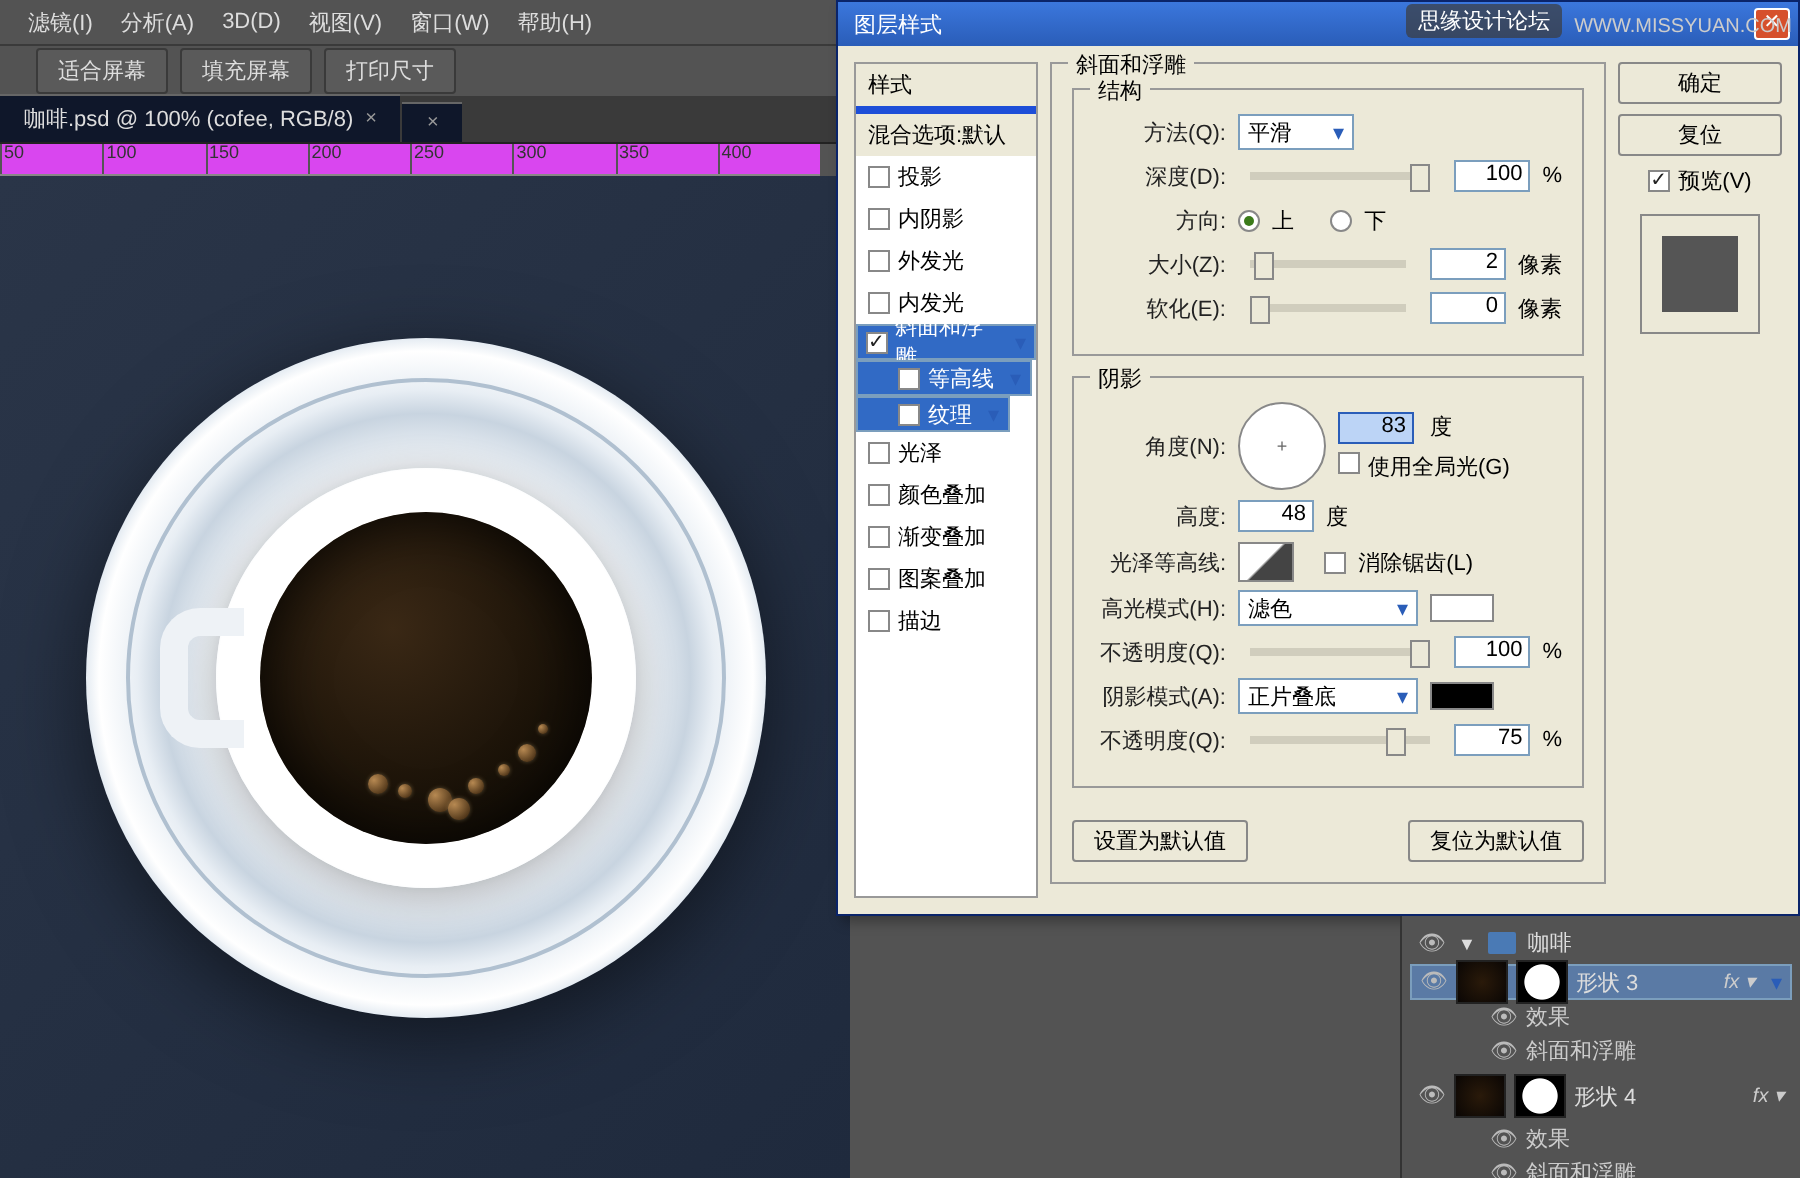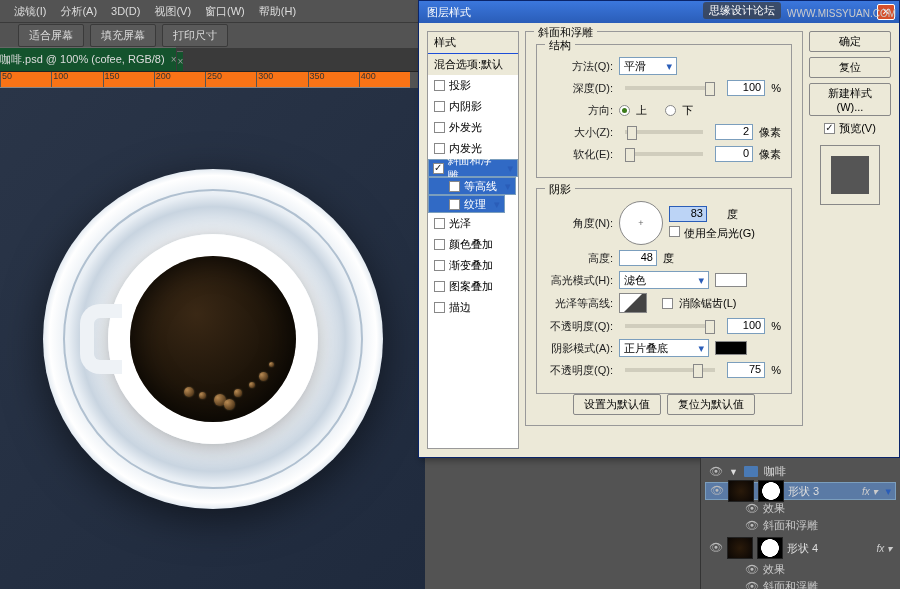--- a/index.html
+++ b/index.html
@@ -2,23 +2,23 @@
 <html><head>
 <meta charset="utf-8">
 <style>
 *{box-sizing:border-box;margin:0;padding:0;font-family:"Microsoft YaHei",SimSun,sans-serif;font-size:11px}
 body{width:900px;height:589px;background:#535353;overflow:hidden;position:relative}
 .menubar{height:22px;background:#535353;display:flex;align-items:center;padding-left:8px;gap:2px}
 .menubar span{color:#ddd;padding:2px 6px;cursor:pointer}
 .optbar{height:26px;background:#535353;border-top:1px solid #3a3a3a;display:flex;align-items:center;padding-left:18px;gap:6px}
 .optbar .btn{background:#5a5a5a;border:1px solid #3a3a3a;color:#ddd;padding:3px 10px;border-radius:2px}
 .tabs{height:24px;background:#3a3a3a;display:flex;align-items:flex-end;border-bottom:1px solid #222}
-.tab{background:#14532d;color:#ddd;padding:4px 0;margin-right:1px;display:flex;align-items:center;gap:6px;font-size:10px;border-top:1px solid #666}
+.tab{background:#0f172a;color:#ddd;padding:4px 12px;margin-right:1px;display:flex;align-items:center;gap:6px;font-size:10px;border-top:1px solid #666}
 .tab .x{color:#999;font-size:10px}
-.ruler{height:16px;background:#f97316;border-bottom:1px solid #888;position:absolute;top:72px;left:0;right:490px;display:flex}
+.ruler{height:16px;background:#d946ef;border-bottom:1px solid #888;position:absolute;top:72px;left:0;right:490px;display:flex}
 .ruler .tick{position:relative;flex:1;border-left:1px solid #555}
 .ruler .tick span{position:absolute;left:1px;top:-1px;font-size:9px;color:#333}
 .canvas{position:absolute;top:88px;left:0;width:425px;height:501px;background:linear-gradient(135deg,#2a3548,#1f2a3d);display:flex;align-items:center;justify-content:center}
 .saucer{width:340px;height:340px;border-radius:50%;background:radial-gradient(circle,#fff 0%,#f0f4f8 45%,#c8d4e0 55%,#e8eef4 60%,#fff 68%,#d8e2ec 72%,#fff 78%);position:relative;box-shadow:0 10px 40px rgba(0,0,0,.5)}
 .saucer::after{content:"";position:absolute;inset:20px;border-radius:50%;border:2px solid #b0c0d0}
 .cup{position:absolute;top:50%;left:50%;transform:translate(-50%,-50%);width:210px;height:210px;border-radius:50%;background:radial-gradient(circle,#fff 70%,#e0e6ec 80%,#fff 90%);box-shadow:0 4px 20px rgba(0,0,0,.3)}
 .handle{position:absolute;left:-28px;top:50%;transform:translateY(-50%);width:42px;height:70px;border:14px solid #eef2f6;border-radius:20px 0 0 20px;border-right:none}
 .coffee{position:absolute;inset:22px;border-radius:50%;background:radial-gradient(circle at 40% 35%,#3a2815,#1a1208 60%,#0d0a05);overflow:hidden}
 .coffee::before{content:"";position:absolute;inset:0;border-radius:50%;box-shadow:inset 0 0 30px rgba(0,0,0,.8)}
 .bubbles{position:absolute;bottom:15px;left:30%;width:60%;height:30%}
@@ -31,21 +31,21 @@
 .bubbles i:nth-child(6){width:9px;height:9px;left:80%;top:30%}
 .bubbles i:nth-child(7){width:5px;height:5px;left:90%;top:10%}
 .bubbles i:nth-child(8){width:11px;height:11px;left:45%;top:85%}
 
 .dialog{position:absolute;left:418px;top:0;width:482px;height:458px;background:#ece9d8;border:1px solid #0a246a;box-shadow:3px 3px 6px rgba(0,0,0,.3)}
 .dlg-title{height:22px;background:linear-gradient(#3b77dd,#2a5db8);color:#fff;display:flex;align-items:center;justify-content:space-between;padding:0 4px 0 8px;font-size:12px}
 .dlg-close{width:18px;height:16px;background:#d6502c;color:#fff;text-align:center;line-height:14px;border:1px solid #fff;border-radius:2px;font-size:10px}
 .dlg-body{position:absolute;top:22px;left:0;right:0;bottom:0;padding:8px;display:flex;gap:6px}
 
 .styles-col{width:92px;border:1px solid #999;background:#fff}
-.styles-hdr{background:#ece9d8;padding:3px 6px;border-bottom:1px solid #1d4ed8}
+.styles-hdr{background:#ece9d8;padding:3px 6px;border-bottom:4px solid #1d4ed8}
 .style-item{padding:3px 4px 3px 6px;display:flex;align-items:center;gap:4px;cursor:pointer}
 .style-item.def{background:#ece9d8}
 .style-item.sel{background:#316ac5;color:#fff}
 .style-item.sub{padding-left:20px}
 .cb{width:11px;height:11px;border:1px solid #888;background:#fff;display:inline-block;position:relative}
 .cb.on::after{content:"✓";position:absolute;left:0;top:-2px;font-size:10px;color:#222}
 
 .mid{flex:1;display:flex;flex-direction:column;gap:6px}
 .grp{border:1px solid #999;padding:8px 10px 10px;position:relative;background:#ece9d8}
 .grp-title{position:absolute;top:-7px;left:8px;background:#ece9d8;padding:0 4px}
@@ -60,21 +60,21 @@
 .slider.p100::after{right:0}
 .slider.p75::after{left:75%}
 .slider.p2::after{left:2px}
 .slider.p0::after{left:0}
 .radio{width:11px;height:11px;border:1px solid #888;border-radius:50%;background:#fff;display:inline-block;position:relative}
 .radio.on::after{content:"";position:absolute;inset:2px;background:#3b7b1a;border-radius:50%}
 .swatch{width:32px;height:14px;border:1px solid #888}
 .angle-widget{width:44px;height:44px;border:1px solid #888;border-radius:50%;position:relative;background:#fff}
 .angle-widget::after{content:"+";position:absolute;left:50%;top:50%;transform:translate(-50%,-50%);font-size:9px;color:#666}
 .contour{width:28px;height:20px;border:1px solid #888;background:linear-gradient(135deg,#fff 48%,#444 52%);display:inline-block}
-.btm-btns{display:flex;gap:6px;justify-content:center;margin-top:0}
+.btm-btns{display:flex;gap:6px;justify-content:space-between;margin-top:16px}
 .dbtn{border:1px solid #888;background:#ece9d8;padding:2px 10px;border-radius:2px}
 
 .right-col{width:82px;display:flex;flex-direction:column;gap:5px;align-items:stretch}
 .right-col .dbtn{text-align:center}
 .preview-box{width:60px;height:60px;border:1px solid #888;background:#ece9d8;margin:4px auto;display:flex;align-items:center;justify-content:center}
 .preview-box div{width:38px;height:38px;background:#555}
 
 .watermark{position:absolute;top:2px;right:4px;color:#fff;font-size:12px;display:flex;align-items:flex-end;gap:6px;z-index:99}
 .watermark .wm1{background:rgba(60,60,60,.7);padding:1px 6px;border-radius:3px}
 .watermark .wm2{font-size:10px;color:#ccc}
@@ -262,41 +262,41 @@
               <span class="num">0</span>
               <span>像素</span>
             </div>
         </div>
         <div class="grp" style="margin-top:10px">
           <span class="grp-title">阴影</span>
           <div class="row">
             <label>角度(N):</label>
             <div class="angle-widget"></div>
             <div style="display:flex;flex-direction:column;gap:4px">
-              <div style="display:flex;align-items:flex-end;gap:20px">
+              <div style="display:flex;align-items:flex-start;gap:8px">
                   <span class="num hl">83</span>
                   <span>度</span>
                 </div>
               <div style="display:flex;align-items:flex-start;gap:4px">
                   <span class="cb"></span>
                   <span>使用全局光(G)</span>
                 </div>
             </div>
           </div>
           <div class="row">
               <label>高度:</label>
               <span class="num">48</span>
               <span>度</span>
             </div>
+          <div class="row"><label>光泽等高线:</label><span class="contour"></span>&nbsp;<span class="cb"></span><span>消除锯齿(L)</span></div>
           <div class="row">
               <label>高光模式(H):</label>
               <span class="sel" style="min-width:90px">滤色</span>
               <span class="swatch" style="background:#fff"></span>
             </div>
-          <div class="row"><label>光泽等高线:</label><span class="contour"></span>&nbsp;<span class="cb"></span><span>消除锯齿(L)</span></div>
           <div class="row">
               <label>不透明度(Q):</label>
               <div class="slider p100"></div>
               <span class="num">100</span>
               <span>%</span>
             </div>
           <div class="row">
               <label>阴影模式(A):</label>
               <span class="sel" style="min-width:90px">正片叠底</span>
               <span class="swatch" style="background:#000"></span>
@@ -311,21 +311,20 @@
         <div class="btm-btns">
           <span class="dbtn">设置为默认值</span>
           <span class="dbtn">复位为默认值</span>
         </div>
       </div>
     </div>
 
     <div class="right-col">
       <span class="dbtn">确定</span>
       <span class="dbtn">复位</span>
-      <span class="dbtn">新建样式(W)...</span>
       <div style="display:flex;align-items:center;gap:4px;justify-content:center">
           <span class="cb on"></span>
           <span>预览(V)</span>
         </div>
       <div class="preview-box">
           <div></div>
         </div>
     </div>
   </div>
 </div>

